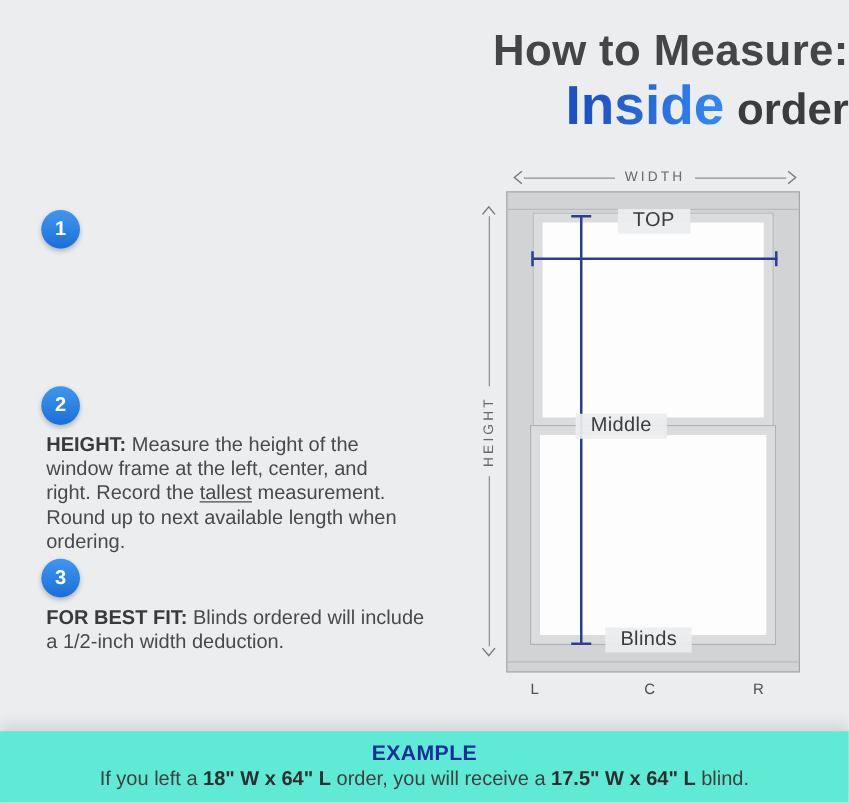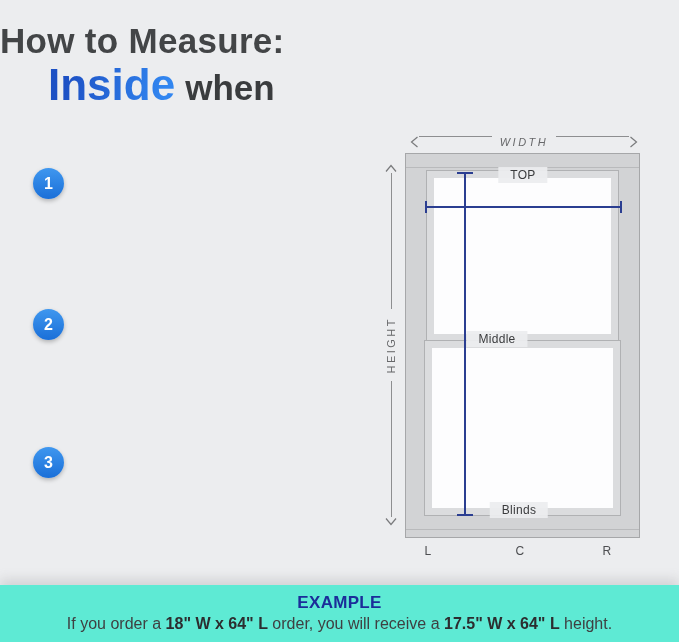--- a/index.html
+++ b/index.html
@@ -6,21 +6,21 @@
   html, body { margin: 0; padding: 0; }
   body {
     width: 679px; height: 642px;
     position: relative;
     overflow: hidden;
     background: #ecedef;
     font-family: "Liberation Sans", sans-serif;
   }
 
   
-  .title { position: absolute; top: 22px; left: 0; width: 100%; text-align: left; line-height: 1.1; }
+  .title { position: absolute; top: 22px; left: 0; width: 100%; text-align: right; line-height: 1.1; }
   .title-line1 { font-size: 35px; font-weight: 700; color: #434547; letter-spacing: 0.3px; }
   .title-line2 { margin-top: 0px; }
   .title-highlight {
     font-size: 44px; font-weight: 700;
     background: linear-gradient(100deg, #1d50c4 15%, #3286f0 90%);
     -webkit-background-clip: text; background-clip: text;
     color: #2263d6; margin-left: 48px; -webkit-text-fill-color: transparent;
   }
   .title-suffix { font-size: 35px; font-weight: 700; color: #3a3c3e; margin-left: 10px; }
 
@@ -39,21 +39,21 @@
   .step-text {
     margin: 7px 0 0 4px;
     font-size: 16px; line-height: 1.2;
     color: #48494c;
     white-space: pre-line;
   }
   .step-text strong { color: #393a3c; }
   .step-underline { text-decoration: underline; text-underline-offset: 2px; }
 
   
-  .width-arrow { position: absolute; left: 410px; top: 136px; width: 228px; display: flex; align-items: flex-start; font-style: italic; }
+  .width-arrow { position: absolute; left: 410px; top: 136px; width: 228px; display: flex; align-items: center; }
   .arrow-line { flex: 1; height: 1px; background: #8d8e90; }
   .arrow-label { font-size: 11px; letter-spacing: 2.5px; color: #67686a; padding: 0 8px; }
   .height-arrow { position: absolute; left: 383px; top: 164px; height: 362px; width: 16px; display: flex; flex-direction: column; align-items: center; }
   .arrow-vline { flex: 1; width: 1px; background: #8d8e90; }
   .arrow-vlabel { writing-mode: vertical-rl; transform: rotate(180deg); font-size: 11px; letter-spacing: 2.5px; color: #67686a; padding: 8px 0; }
   .chev { display: block; }
 
   
   .window-outer {
     position: absolute; left: 405px; top: 153px; width: 235px; height: 385px;
@@ -73,21 +73,21 @@
   .m-vline { left: 464px; top: 173px; width: 2px; height: 343px; }
   .m-vtick-top { left: 457px; top: 172px; width: 16px; height: 2px; }
   .m-vtick-bot { left: 457px; top: 514px; width: 16px; height: 2px; }
   .m-hline { left: 426px; top: 206px; width: 196px; height: 2px; }
   .m-htick-left { left: 425px; top: 201px; width: 2px; height: 12px; }
   .m-htick-right { left: 620px; top: 201px; width: 2px; height: 12px; }
 
   .pos-label {
     position: absolute; transform: translateX(-50%);
     background: rgba(236,237,239,0.93);
-    color: #3a3b3d; font-size: 12px; padding: 1px 12px;
+    color: #3a3b3d; font-size: 16px; padding: 1px 12px;
     z-index: 5; letter-spacing: 0.3px; white-space: nowrap;
   }
   .label-top { left: 523px; top: 167px; }
   .label-middle { left: 497px; top: 331px; }
   .label-bottom { left: 519px; top: 502px; }
 
   .lcr-label { position: absolute; top: 544px; transform: translateX(-50%); font-size: 12px; color: #4d4e51; letter-spacing: 0.5px; }
   .lcr-l { left: 428px; } .lcr-c { left: 520px; } .lcr-r { left: 607px; }
 
   
@@ -100,32 +100,39 @@
   .example-text { margin: 2px 0 0; font-size: 16px; color: #3f4042; }
   .example-text strong { color: #2c2d2f; }
 </style>
 </head>
 <body>
 
 <div>
 
   <header class="title">
     <div class="title-line1">How to Measure:</div>
-    <div class="title-line2"><span class="title-highlight">Inside</span><span class="title-suffix">when</span></div>
+    <div class="title-line2"><span class="title-highlight">Inside</span><span class="title-suffix">order</span></div>
   </header>
 
   <section>
     <div class="step step-1">
       <div class="step-badge">1</div>
     </div>
     <div class="step step-2">
       <div class="step-badge">2</div>
+      <p class="step-text"><strong>HEIGHT:</strong><span> Measure the height of the
+window frame at the left, center, and
+right. Record the </span><span class="step-underline">tallest</span><span> measurement.
+Round up to next available length when
+ordering.</span></p>
     </div>
     <div class="step step-3">
       <div class="step-badge">3</div>
+      <p class="step-text"><strong>FOR BEST FIT:</strong><span> Blinds ordered will include
+a 1/2-inch width deduction.</span><span class="step-underline"></span><span></span></p>
     </div>
   </section>
 
   <section>
 
     <div class="width-arrow">
       <svg class="chev" width="9" height="12" viewBox="0 0 9 12">
           <path d="M7.5 1 L1.5 6 L7.5 11" fill="none" stroke="#797a7c" stroke-width="1.2"></path>
         </svg>
       <div class="arrow-line"></div>
@@ -167,16 +174,16 @@
     <div class="pos-label label-bottom">Blinds</div>
 
     <div class="lcr-label lcr-l">L</div>
     <div class="lcr-label lcr-c">C</div>
     <div class="lcr-label lcr-r">R</div>
 
   </section>
 
   <footer class="example-footer">
     <div class="example-heading">EXAMPLE</div>
-    <p class="example-text"><span>If you order a </span><strong>18" W x 64" L</strong><span> order, you will receive a </span><strong>17.5" W x 64" L</strong><span> height.</span></p>
+    <p class="example-text"><span>If you left a </span><strong>18" W x 64" L</strong><span> order, you will receive a </span><strong>17.5" W x 64" L</strong><span> blind.</span></p>
   </footer>
 
 </div>
 
 </body></html>

